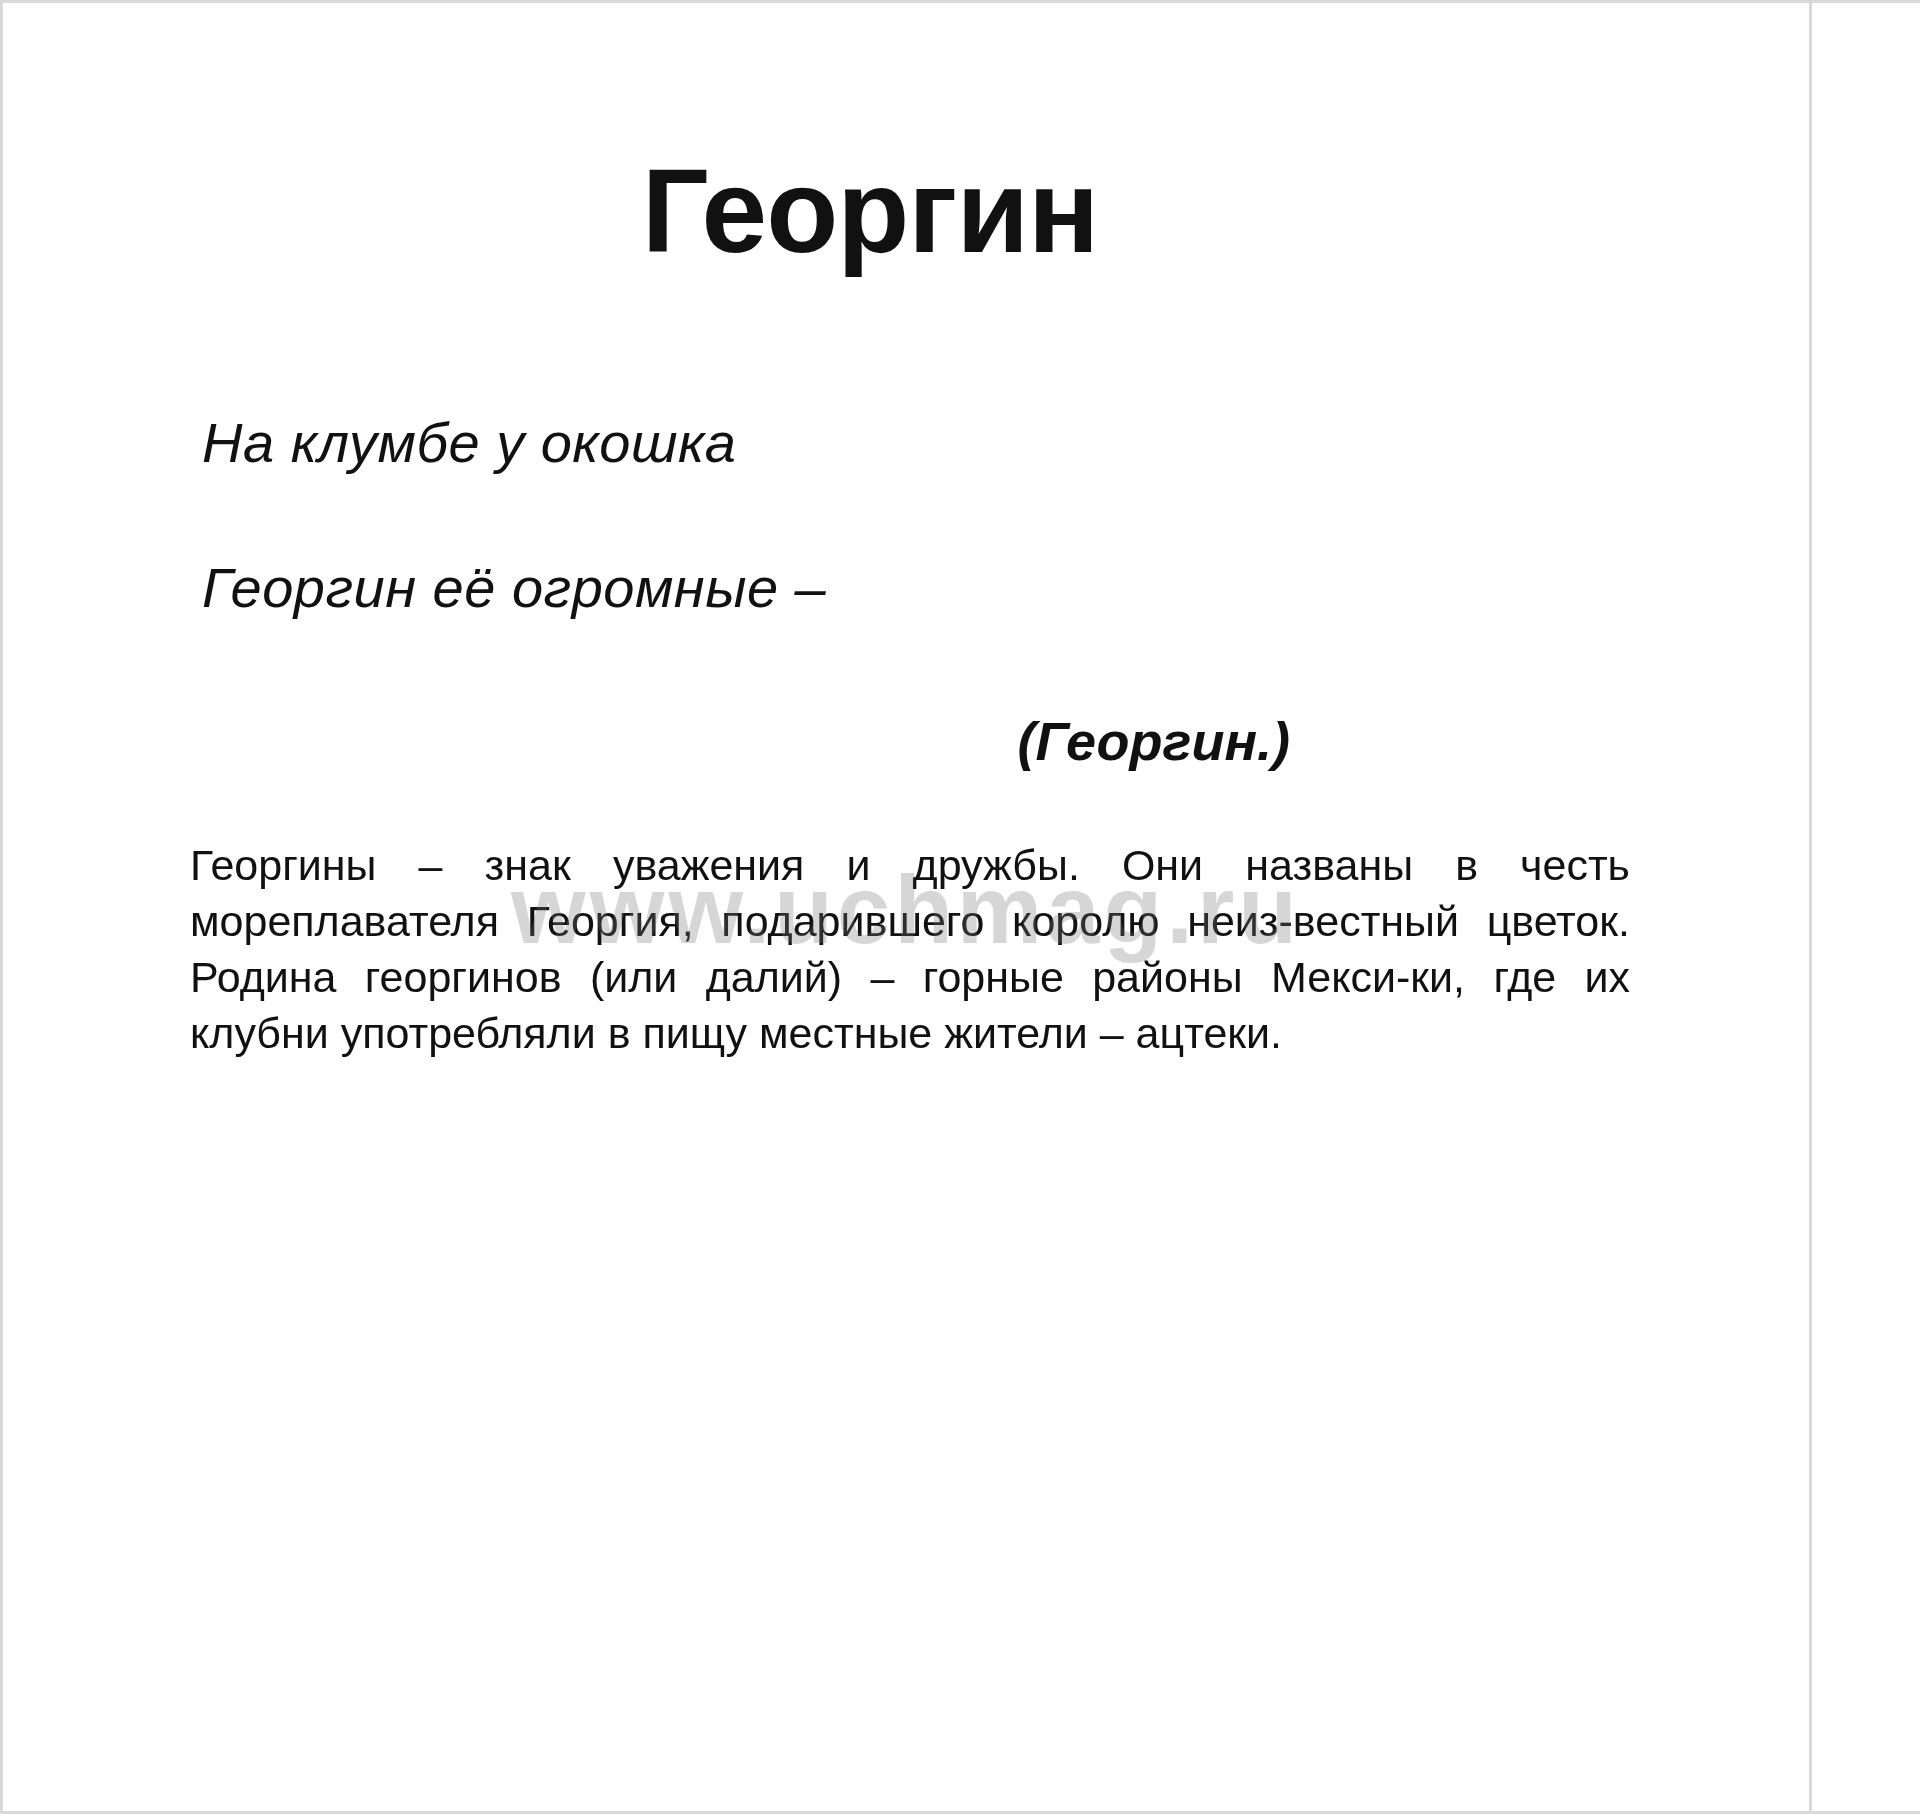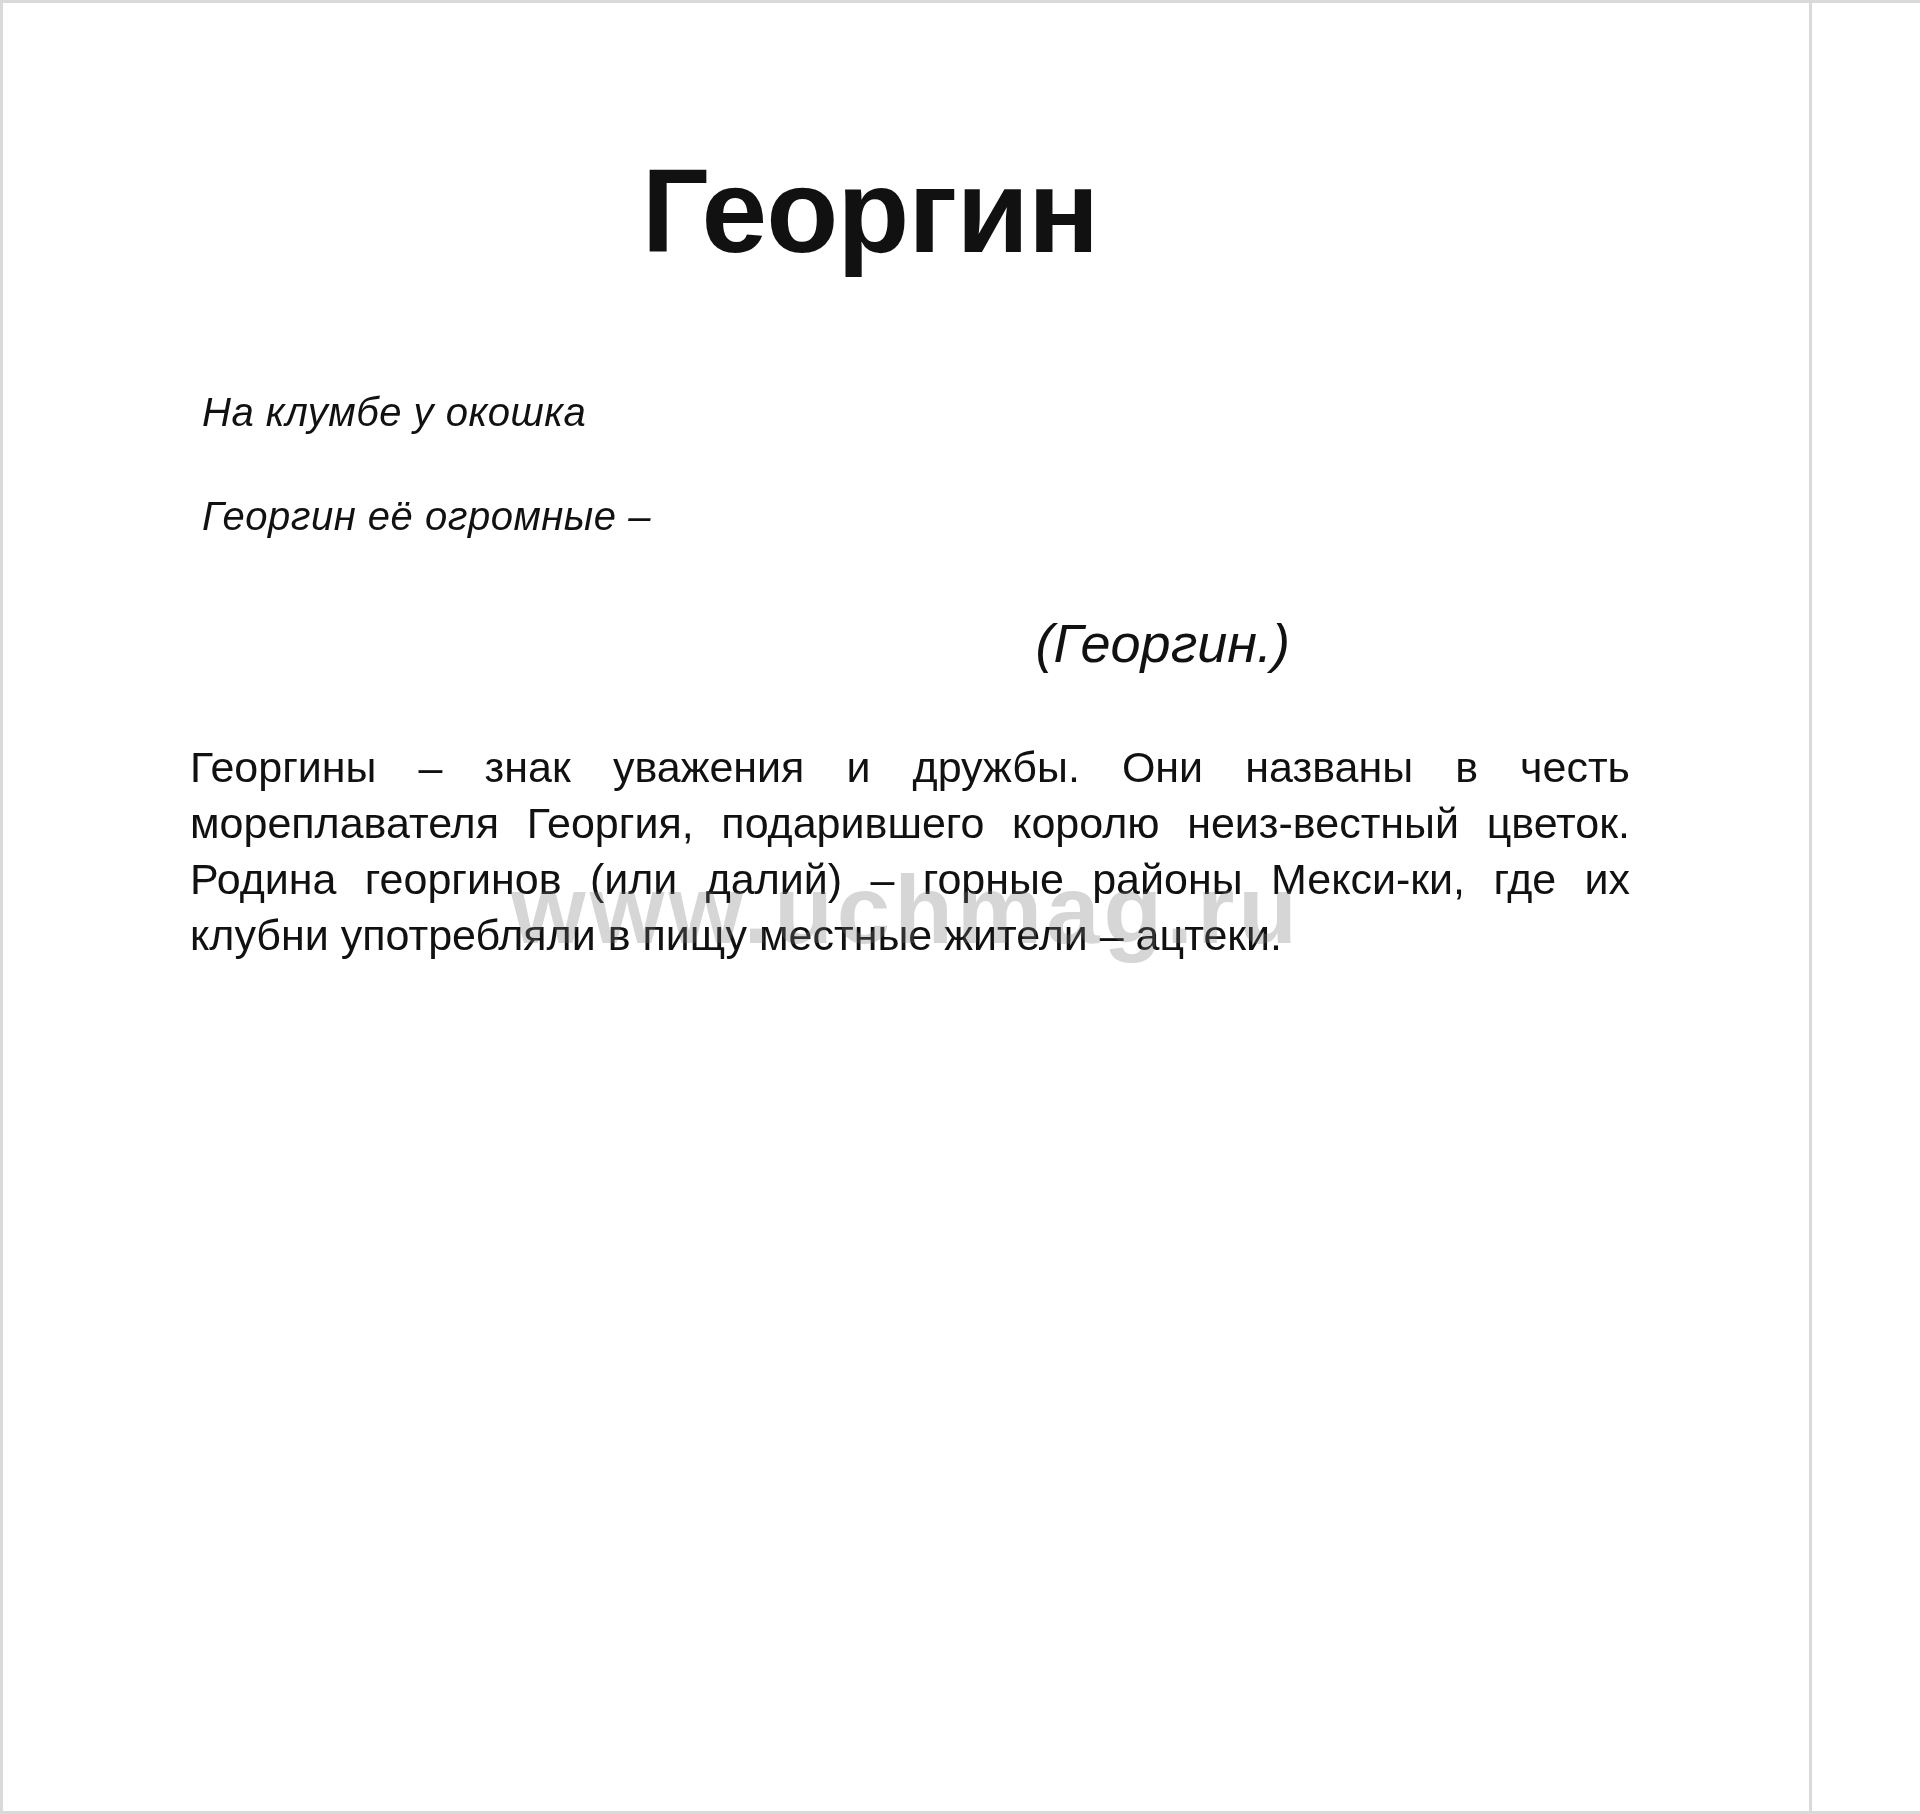--- a/index.html
+++ b/index.html
@@ -33,35 +33,36 @@
     font-size: 118px;
     font-weight: bold;
     text-align: center;
     letter-spacing: -1px;
     line-height: 1.05;
     margin: 0 0 60px 0;
     padding-right: 180px;
   }
   .poem {
     font-style: italic;
-    font-size: 40px;
+    font-size: 56px;
     line-height: 1.30;
     margin: 0 0 0 12px;
     white-space: pre-line;
   }
   .poem-line {
     display: block;
     letter-spacing: 0.5px;
   }
   .attribution {
     font-style: italic;
     font-size: 54px;
     text-align: right;
-    margin: 18px 0 0 0;
+    margin: 12px 0 0 0;
     padding-right: 440px;
+    font-weight: bold;
   }
   .body-text {
     font-size: 43px;
     line-height: 1.30;
     text-align: justify;
     margin: 66px 0 0 0;
     width: 1440px;
     hyphens: manual;
   }
   .body-text p {

